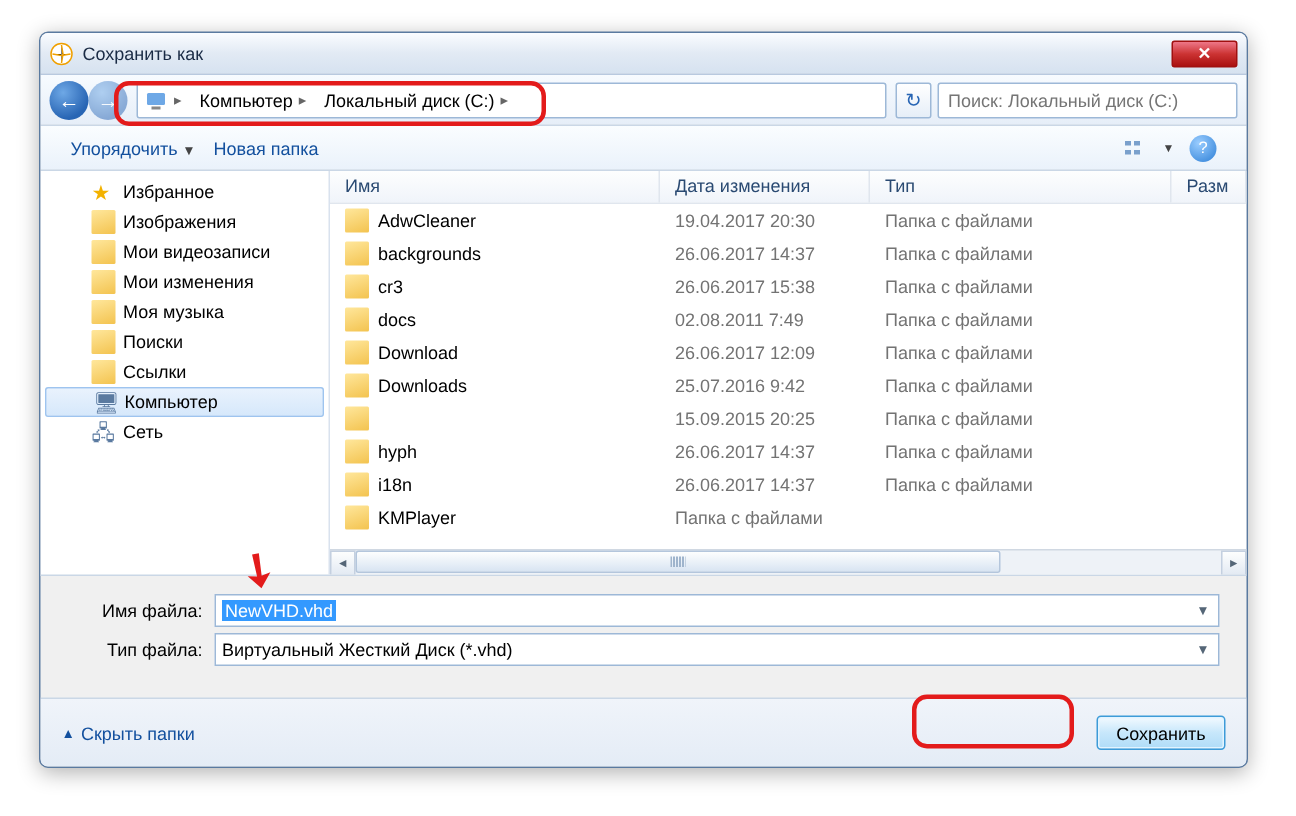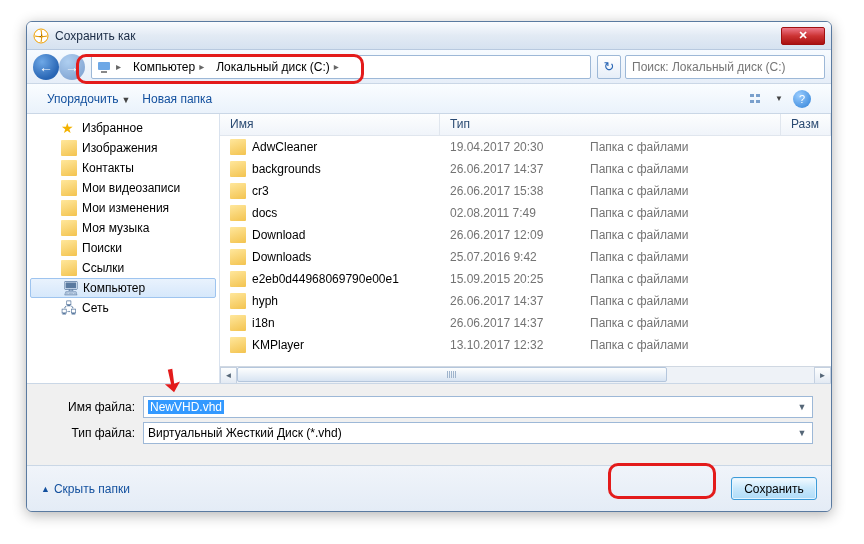--- a/index.html
+++ b/index.html
@@ -130,24 +130,20 @@
         <div class="tnode">
           <span class="ficon star-i">★</span>
           <span>Избранное</span>
         </div>
         <div class="tnode">
           <span class="ficon folder-i"></span>
           <span>Изображения</span>
         </div>
         <div class="tnode">
           <span class="ficon folder-i"></span>
-          <span>Контакты</span>
-        </div>
-        <div class="tnode">
-          <span class="ficon folder-i"></span>
           <span>Мои видеозаписи</span>
         </div>
         <div class="tnode">
           <span class="ficon folder-i"></span>
           <span>Мои изменения</span>
         </div>
         <div class="tnode">
           <span class="ficon folder-i"></span>
           <span>Моя музыка</span>
         </div>
@@ -164,20 +160,21 @@
           <span>Компьютер</span>
         </div>
         <div class="tnode">
           <span class="ficon net-i">🖧</span>
           <span>Сеть</span>
         </div>
       </div>
     <div class="list">
       <div class="lhdr">
         <div class="col-n">Имя</div>
+        <div class="col-d">Дата изменения</div>
         <div class="col-t">Тип</div>
         <div class="col-s">Разм</div>
       </div>
       <div class="lrows" id="rows">
           <div class="lrow">
             <div class="col-n">
               <span class="ficon folder-i"></span>
               <span>AdwCleaner</span>
             </div>
             <div class="col-d">19.04.2017 20:30</div>
@@ -225,21 +222,20 @@
               <span class="ficon folder-i"></span>
               <span>Downloads</span>
             </div>
             <div class="col-d">25.07.2016 9:42</div>
             <div class="col-t">Папка с файлами</div>
             <div class="col-s"></div>
           </div>
           <div class="lrow">
             <div class="col-n">
               <span class="ficon folder-i"></span>
-              <span>e2eb0d44968069790e00e1</span>
             </div>
             <div class="col-d">15.09.2015 20:25</div>
             <div class="col-t">Папка с файлами</div>
             <div class="col-s"></div>
           </div>
           <div class="lrow">
             <div class="col-n">
               <span class="ficon folder-i"></span>
               <span>hyph</span>
             </div>
@@ -254,21 +250,20 @@
             </div>
             <div class="col-d">26.06.2017 14:37</div>
             <div class="col-t">Папка с файлами</div>
             <div class="col-s"></div>
           </div>
           <div class="lrow">
             <div class="col-n">
               <span class="ficon folder-i"></span>
               <span>KMPlayer</span>
             </div>
-            <div class="col-d">13.10.2017 12:32</div>
             <div class="col-t">Папка с файлами</div>
             <div class="col-s"></div>
           </div>
         </div>
       <div class="hscroll">
         <div class="arr">◄</div>
         <div class="track">
             <div class="thumb">
               <div class="grip"></div>
             </div>

